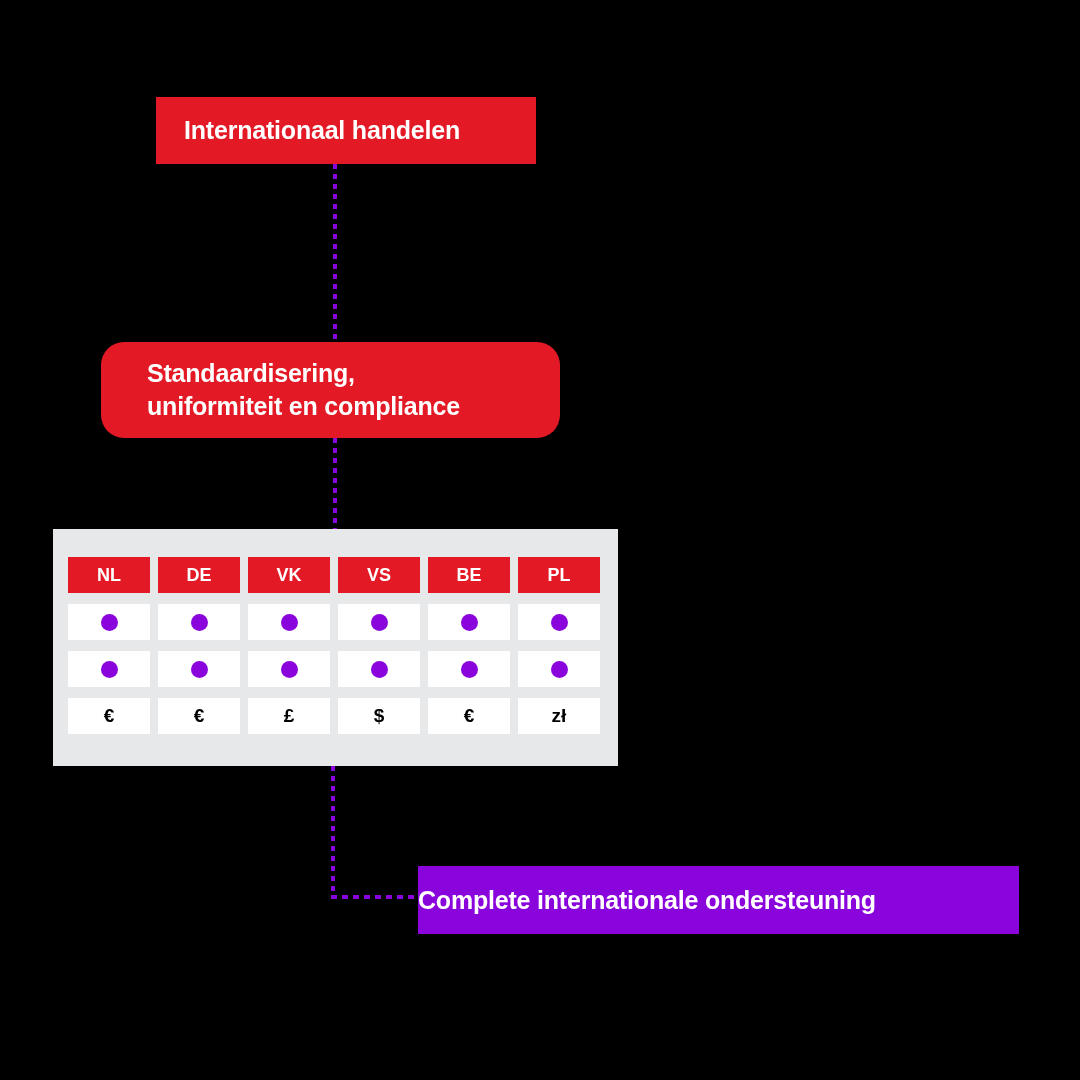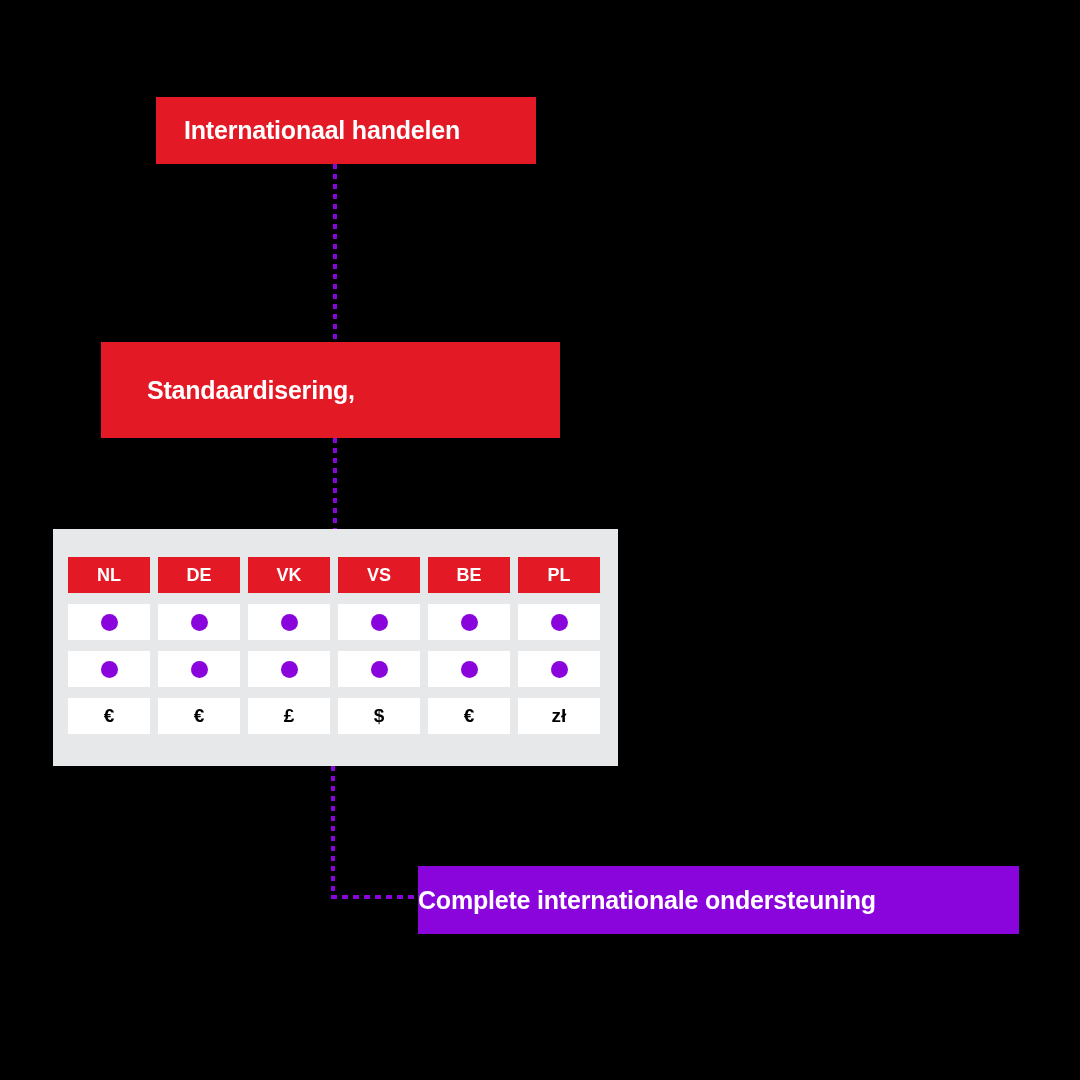--- a/index.html
+++ b/index.html
@@ -63,20 +63,21 @@
     width: 380px; height: 67px;
     padding-left: 28px;
     font-size: 25px;
   }
   #node-standard {
     left: 101px; top: 342px;
     width: 459px; height: 96px;
     padding-left: 46px;
     font-size: 25px;
     line-height: 1.32;
+    border-radius: 23px;
   }
   #node-support {
     left: 418px; top: 866px;
     width: 601px; height: 68px;
     font-size: 25px;
   }
 
   
   #matrix-panel {
     position: absolute;
@@ -136,20 +137,21 @@
   <div class="conn-v" id="conn-3v" style="left:331px; top:766px; height:133px;"></div>
   <div class="conn-h" id="conn-3h" style="left:331px; top:895px; width:90px;"></div>
 
   <div class="node red" id="node-trade">
     <span>Internationaal handelen</span>
   </div>
 
   <div class="node red" id="node-standard">
     <span>
       <span>Standaardisering,</span><br>
+      <span>uniformiteit en compliance</span>
     </span>
   </div>
 
   <div id="matrix-panel">
 
     <div class="matrix-row">
       <div class="cell head">NL</div>
       <div class="cell head">DE</div>
       <div class="cell head">VK</div>
       <div class="cell head">VS</div>

